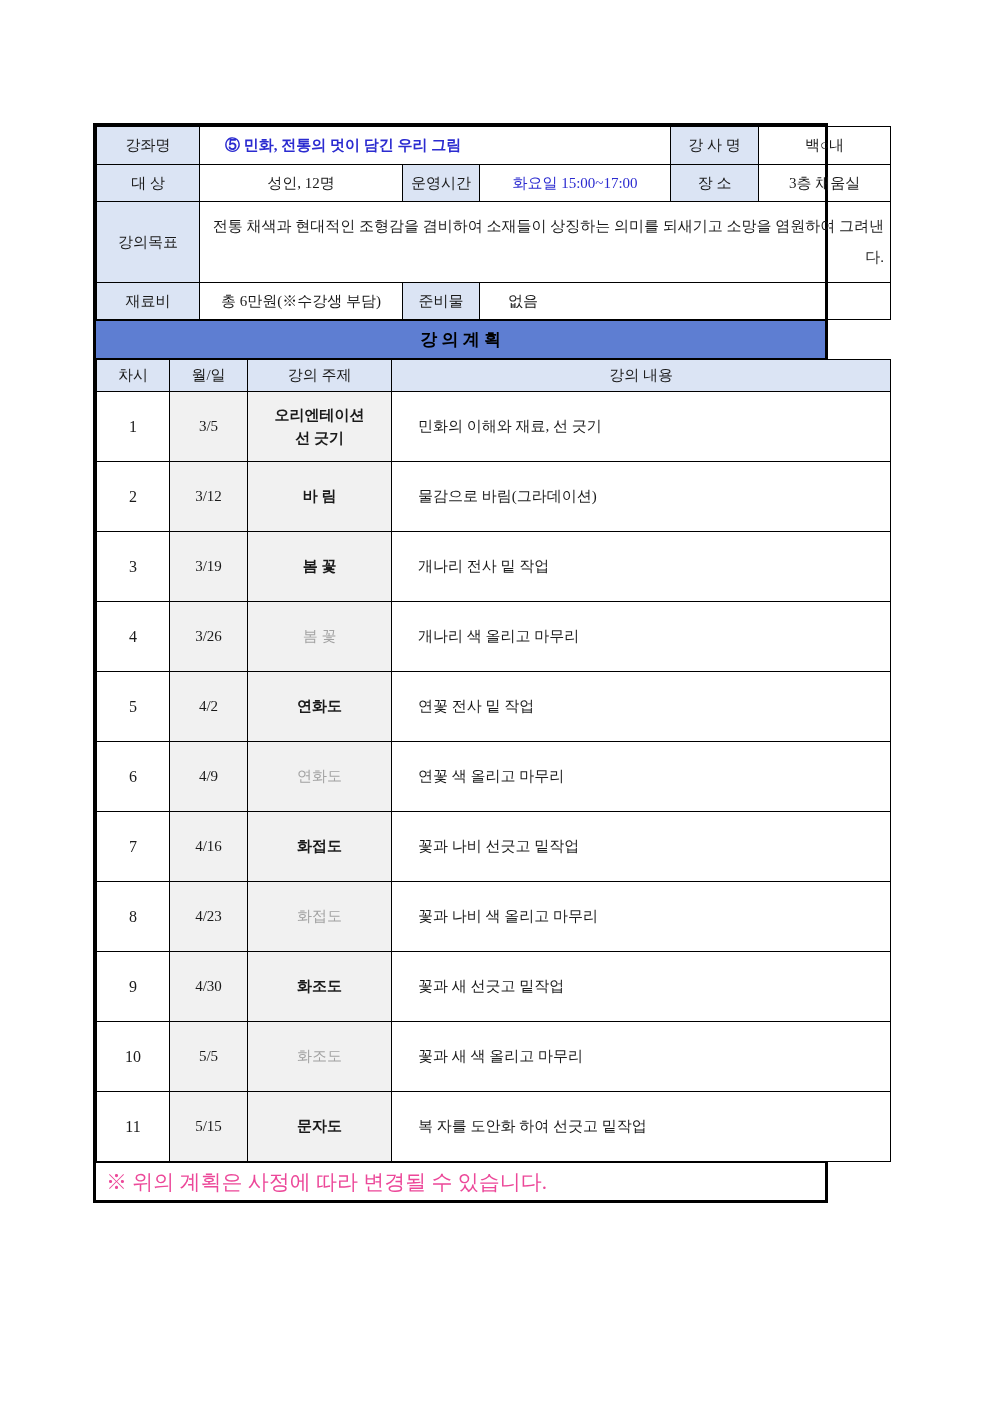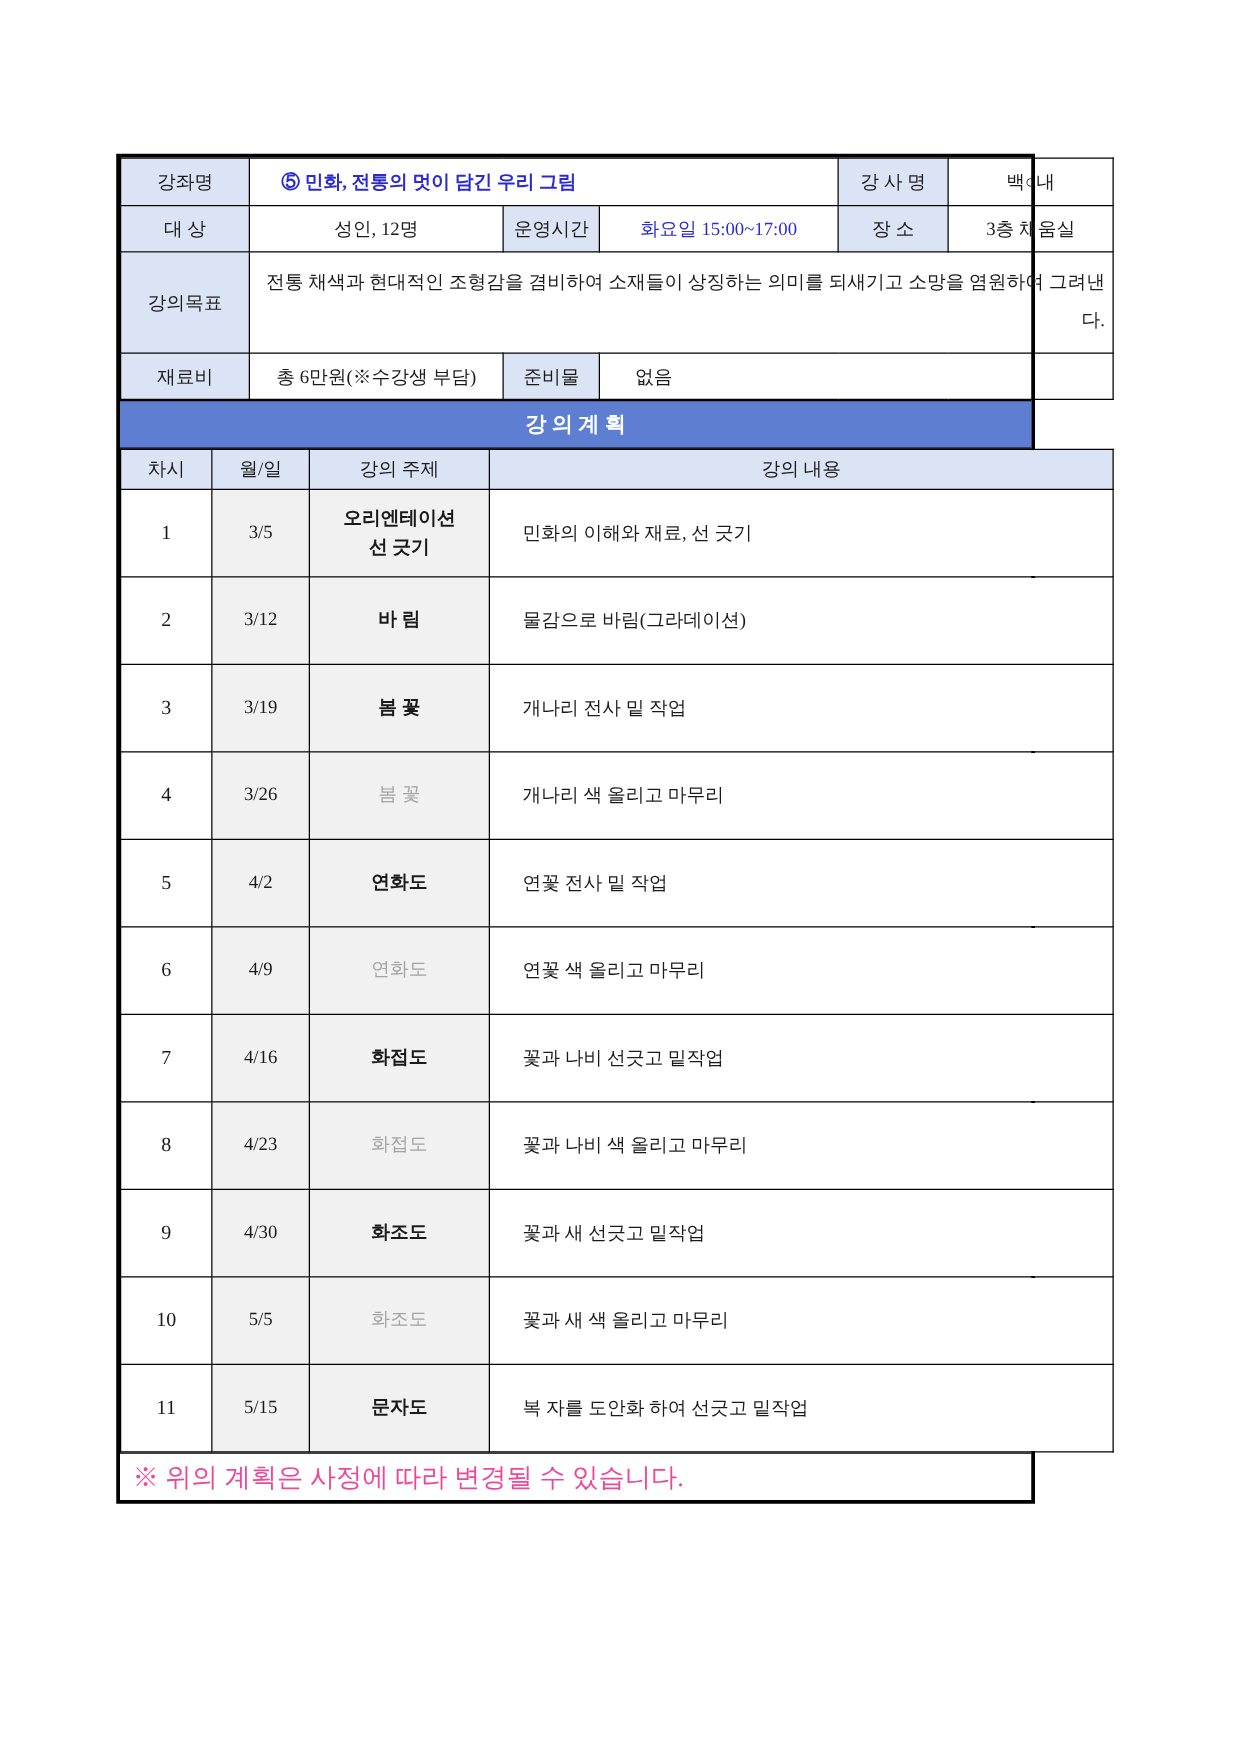--- a/index.html
+++ b/index.html
@@ -18,21 +18,21 @@
   .label{background:#dbe4f4;font-weight:normal;}
   .blue{color:#2b2bd0;}
   .lefttext{text-align:left;padding-left:25px;}
   .row-a td{height:38px;}
   .row-b td{height:37px;}
   .row-c td{height:81px;}
   .row-d td{height:37px;}
   .title-cell{font-weight:bold;font-size:15px;}
   .goal-cell{line-height:2.05;padding-left:10px;padding-right:6px;text-align:right;}
   .banner{
-    height:37px;background:#5e7ed2;color:#ffffff;font-weight:bold;font-size:17px;
+    height:37px;background:#5e7ed2;color:#000000;font-weight:bold;font-size:17px;
     display:flex;align-items:center;justify-content:center;
     border-top:1px solid #000;border-bottom:1px solid #000;
   }
   .plan-head td{height:32px;background:#dbe4f4;}
   .plan-row td{height:70px;}
   .c-no{background:#ffffff;font-size:16px;}
   .c-date{background:#f1f1f1;font-size:15px;}
   .c-topic{background:#f1f1f1;font-weight:bold;white-space:pre-line;line-height:1.5;}
   .c-topic.gray{color:#a3a3a3;font-weight:normal;}
   .c-content{text-align:left;padding-left:26px;background:#fff;border-radius:27px;}

